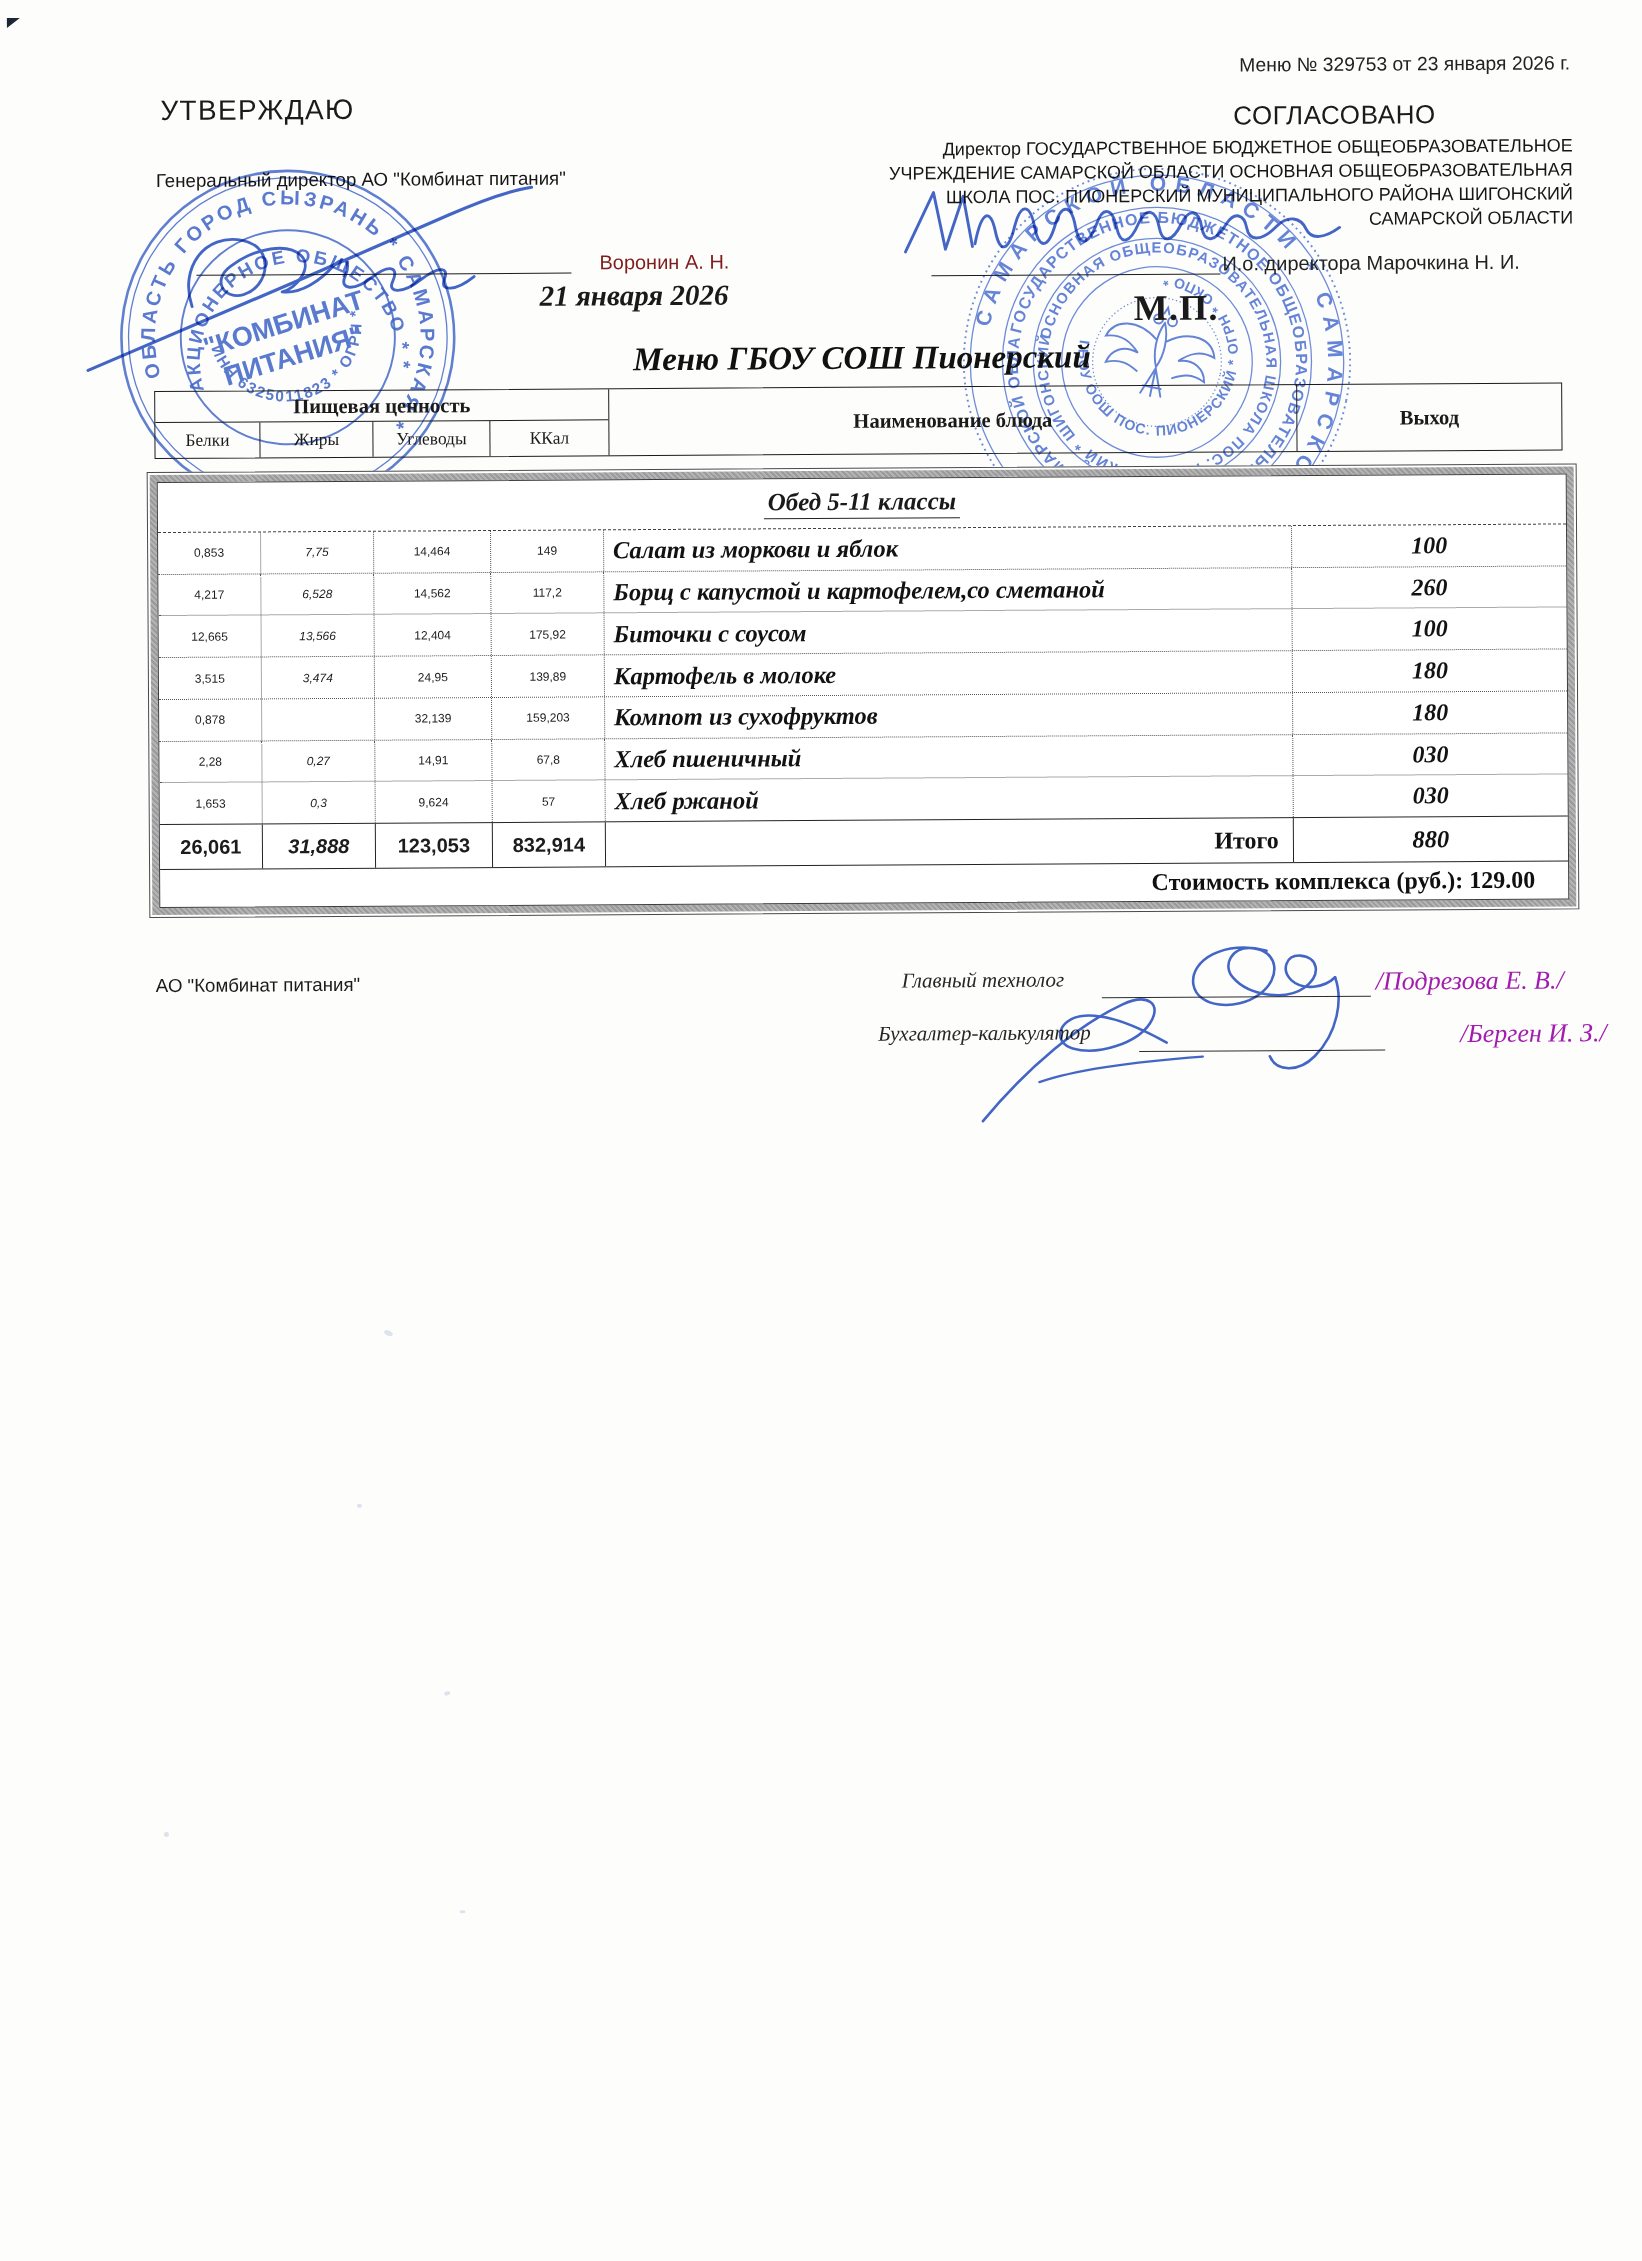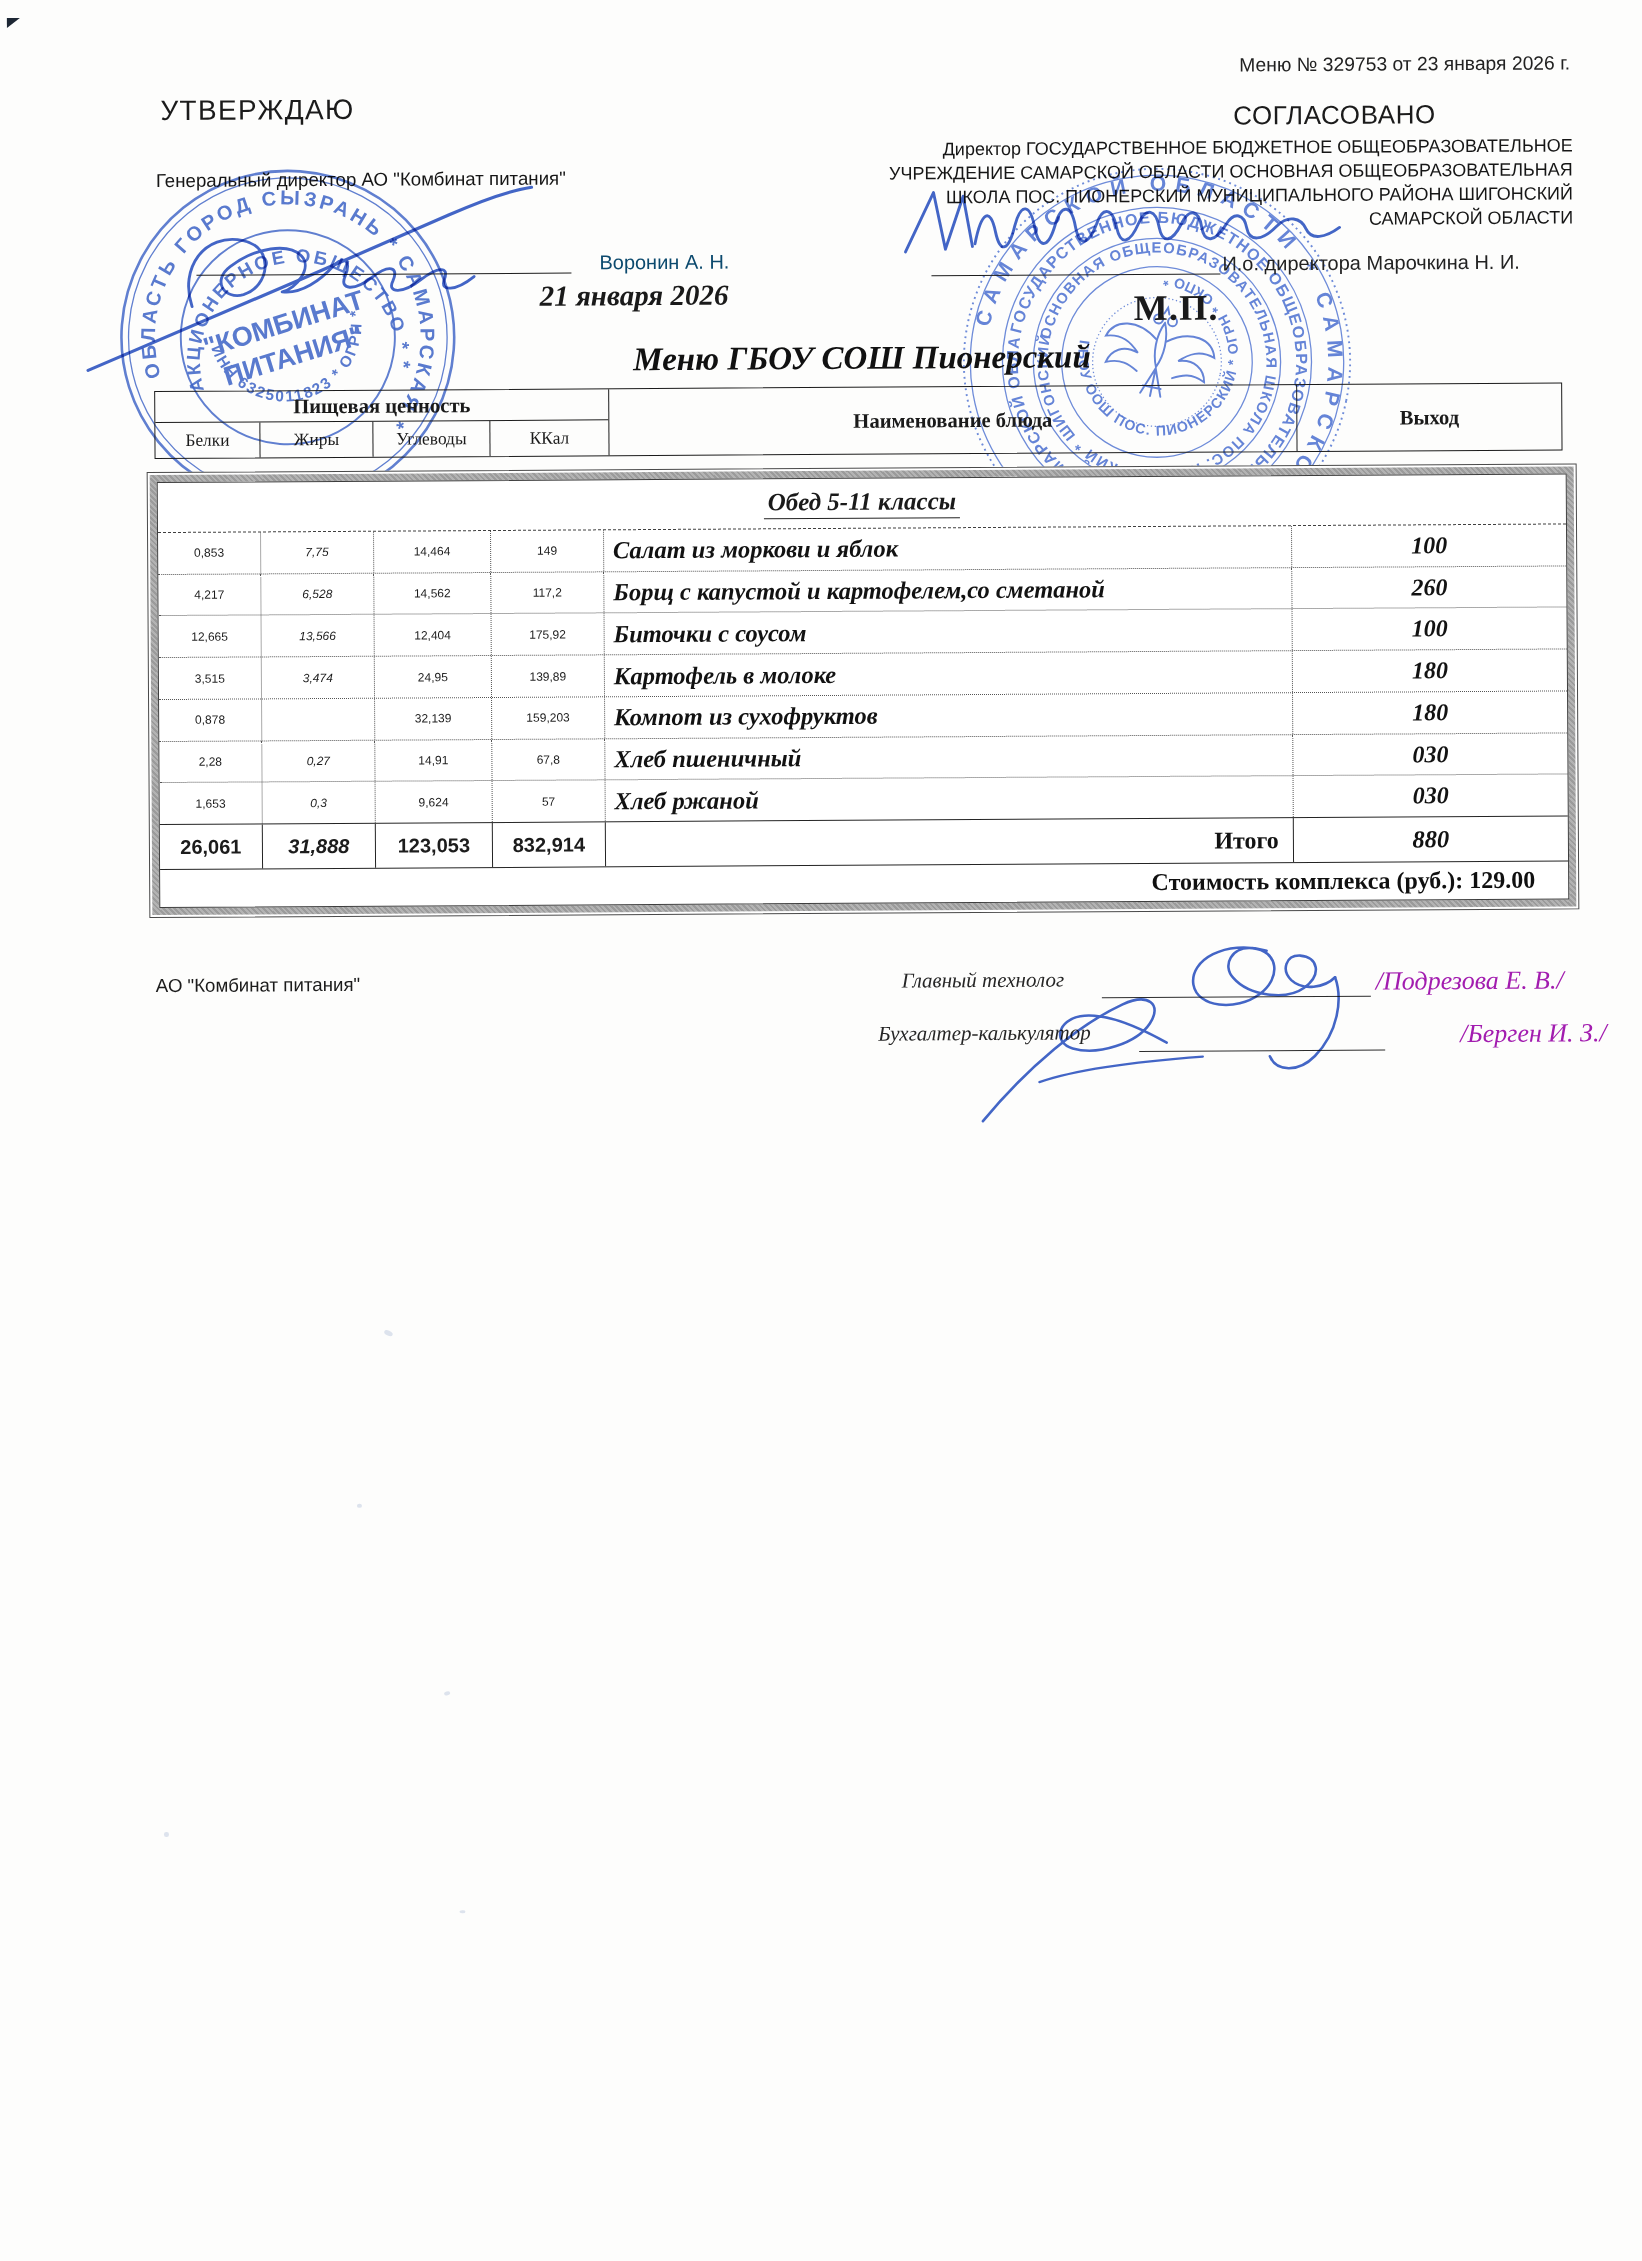--- a/index.html
+++ b/index.html
@@ -10,21 +10,21 @@
   .abs{position:absolute;}
   .serif{font-family:"Liberation Serif",serif;}
 
   
   .menu-ref{right:70px;top:57px;font-size:19.3px;color:#222;}
   .approve-title{left:163px;top:91px;font-size:28px;letter-spacing:1.3px;color:#1b1b1b;}
   .agree-title{left:1095px;top:103px;width:484px;text-align:center;font-size:26px;letter-spacing:0.6px;color:#1b1b1b;}
   .agree-role{right:68px;top:138px;width:805px;text-align:right;font-size:18px;line-height:24px;color:#161616;}
   .approve-role{left:158px;top:166px;font-size:18.7px;color:#161616;}
   .sig-line{height:0;border-top:1.9px solid #1d1d1d;}
-  .approve-signer{left:601px;top:250px;font-size:20px;color:#0c4a6e;}
+  .approve-signer{left:601px;top:250px;font-size:20px;color:#7f1d1d;}
   .agree-signer{left:1224px;top:255px;font-size:20px;color:#222;}
   .approve-date{left:541px;top:278px;font-size:29px;font-weight:bold;font-style:italic;font-family:"Liberation Serif",serif;}
   .seal-mark{left:1135px;top:289px;font-size:36px;font-weight:bold;font-family:"Liberation Serif",serif;letter-spacing:1.3px;}
   .doc-title{left:499px;top:340px;width:728px;text-align:center;font-size:33px;font-weight:bold;font-style:italic;font-family:"Liberation Serif",serif;color:#111;}
 
   
   .t1{left:155px;top:387px;width:1408px;height:68px;border:1.9px solid #1c1c1c;display:flex;box-sizing:border-box;background:transparent;}
   .t1 *{box-sizing:border-box;}
   .t1-left{width:454px;border-right:1.9px solid #1c1c1c;display:flex;flex-direction:column;}
   .t1-group{height:30px;display:flex;align-items:center;justify-content:center;

